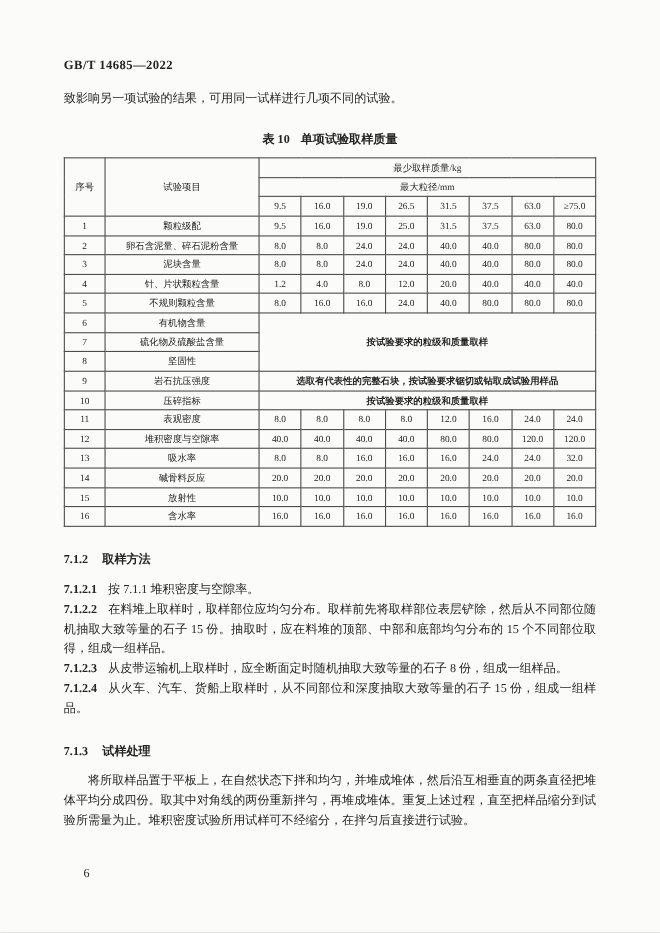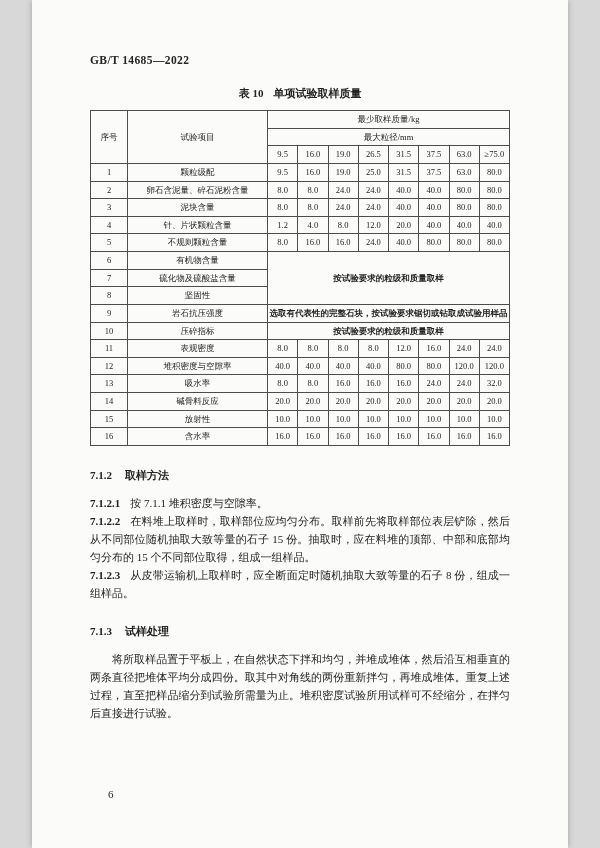--- a/index.html
+++ b/index.html
@@ -1,18 +1,18 @@
 <!DOCTYPE html>
 <html><head>
 <meta charset="utf-8">
 <style>
   html,body { margin:0; padding:0; background:#d8d8d8; }
   .page {
     position:relative;
-    width:536px; height:848px;
+    width:600px; height:848px;
     margin:0 auto;
     background:#fbfbf9;
     box-shadow:0 0 6px rgba(0,0,0,.25);
     font-family:"Liberation Serif","DejaVu Serif",serif;
     color:#242424;
     box-sizing:border-box;
     padding:54px 58px 0 58px;
     overflow:hidden;
   }
   .doc-code { font-size:11.5px; font-weight:bold; letter-spacing:.4px; }
@@ -50,20 +50,21 @@
   p.body-par { font-size:11px; line-height:18px; margin:0; text-align:justify; text-indent:2em; }
   .page-no { position:absolute; left:76px; top:788px; font-size:11px; }
 </style>
 </head>
 <body>
 
 <div class="page">
 
   <div class="doc-code">GB/T 14685—2022</div>
 
+  <p class="intro">致影响另一项试验的结果，可用同一试样进行几项不同的试验。</p>
 
   <div class="tbl-title">
     <span class="t-no">表 10</span><span>单项试验取样质量</span>
   </div>
 
   <table class="sampling">
     <colgroup>
       <col class="c-no">
         <col class="c-item">
       <col>
@@ -260,20 +261,23 @@
 
   <p class="clause">
     <span class="cnum">7.1.2.1</span><span>按 7.1.1 堆积密度与空隙率。</span>
   </p>
   <p class="clause">
     <span class="cnum">7.1.2.2</span><span>在料堆上取样时，取样部位应均匀分布。取样前先将取样部位表层铲除，然后从不同部位随机抽取大致等量的石子 15 份。抽取时，应在料堆的顶部、中部和底部均匀分布的 15 个不同部位取得，组成一组样品。</span>
   </p>
   <p class="clause">
     <span class="cnum">7.1.2.3</span><span>从皮带运输机上取样时，应全断面定时随机抽取大致等量的石子 8 份，组成一组样品。</span>
   </p>
+  <p class="clause">
+    <span class="cnum">7.1.2.4</span><span>从火车、汽车、货船上取样时，从不同部位和深度抽取大致等量的石子 15 份，组成一组样品。</span>
+  </p>
 
   <div class="clause-head">
     <span class="num">7.1.3</span><span>试样处理</span>
   </div>
 
   <p class="body-par">将所取样品置于平板上，在自然状态下拌和均匀，并堆成堆体，然后沿互相垂直的两条直径把堆体平均分成四份。取其中对角线的两份重新拌匀，再堆成堆体。重复上述过程，直至把样品缩分到试验所需量为止。堆积密度试验所用试样可不经缩分，在拌匀后直接进行试验。</p>
 
   <div class="page-no">6</div>
 </div>
 

